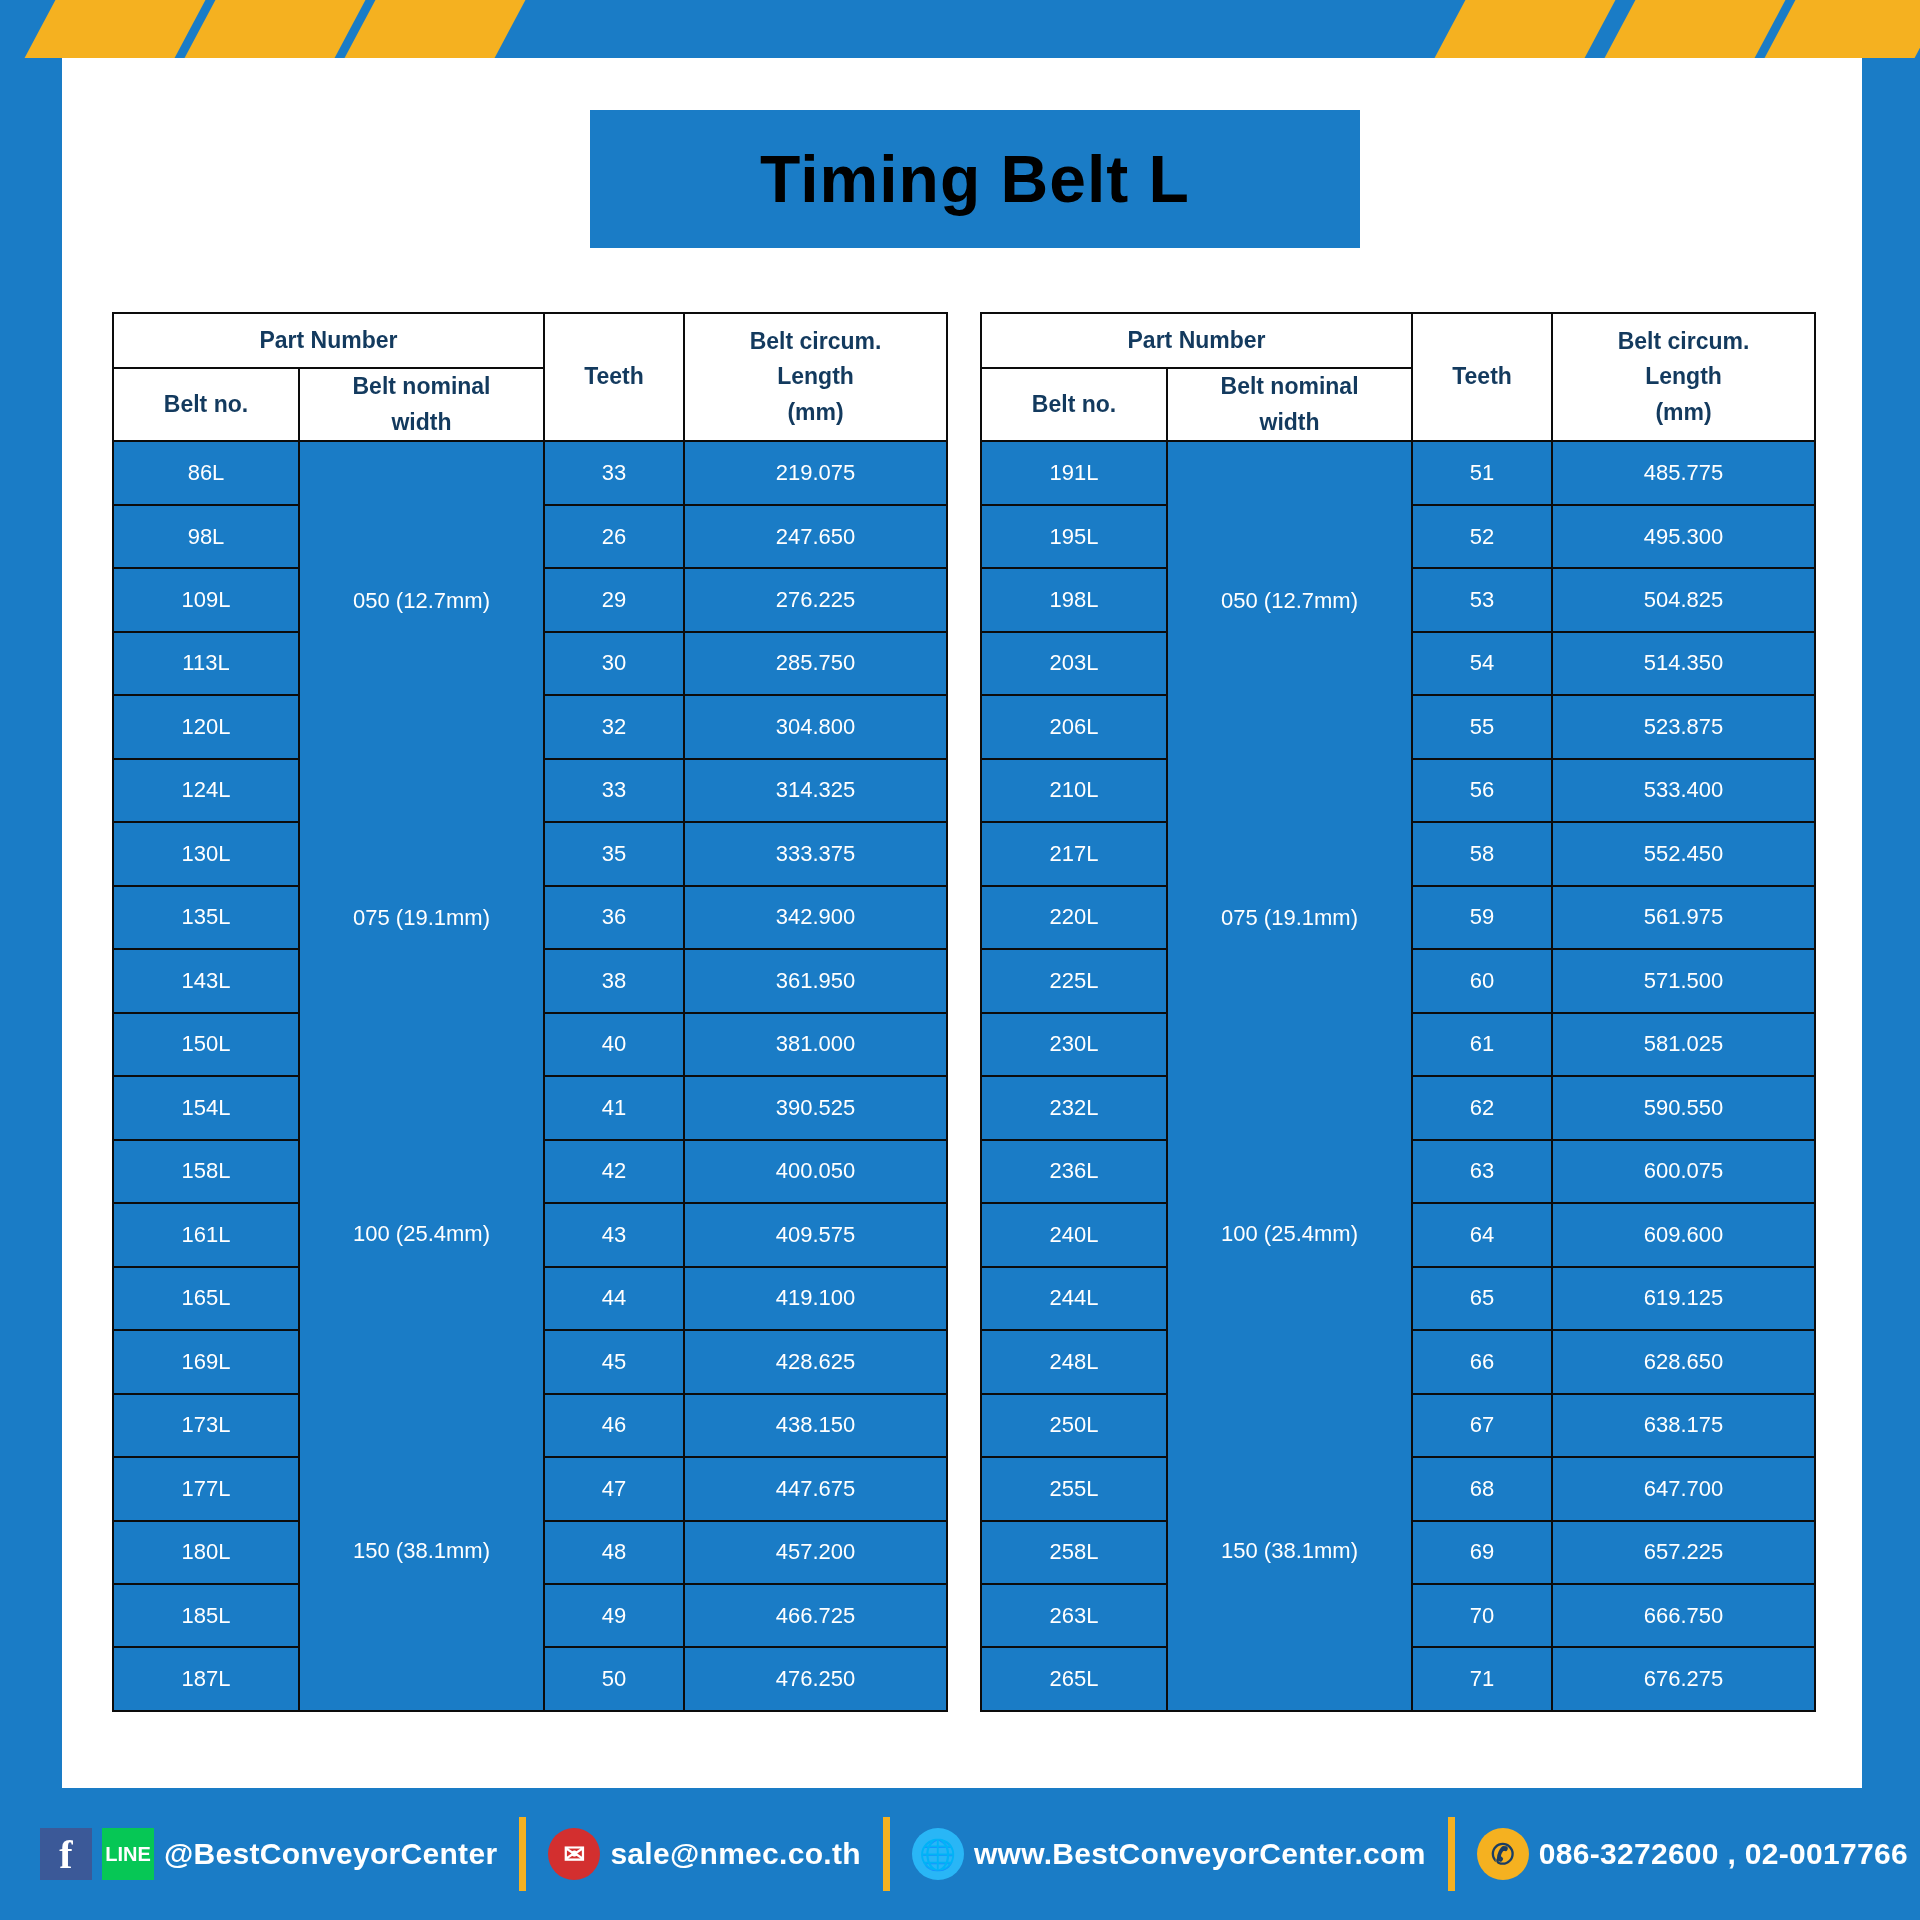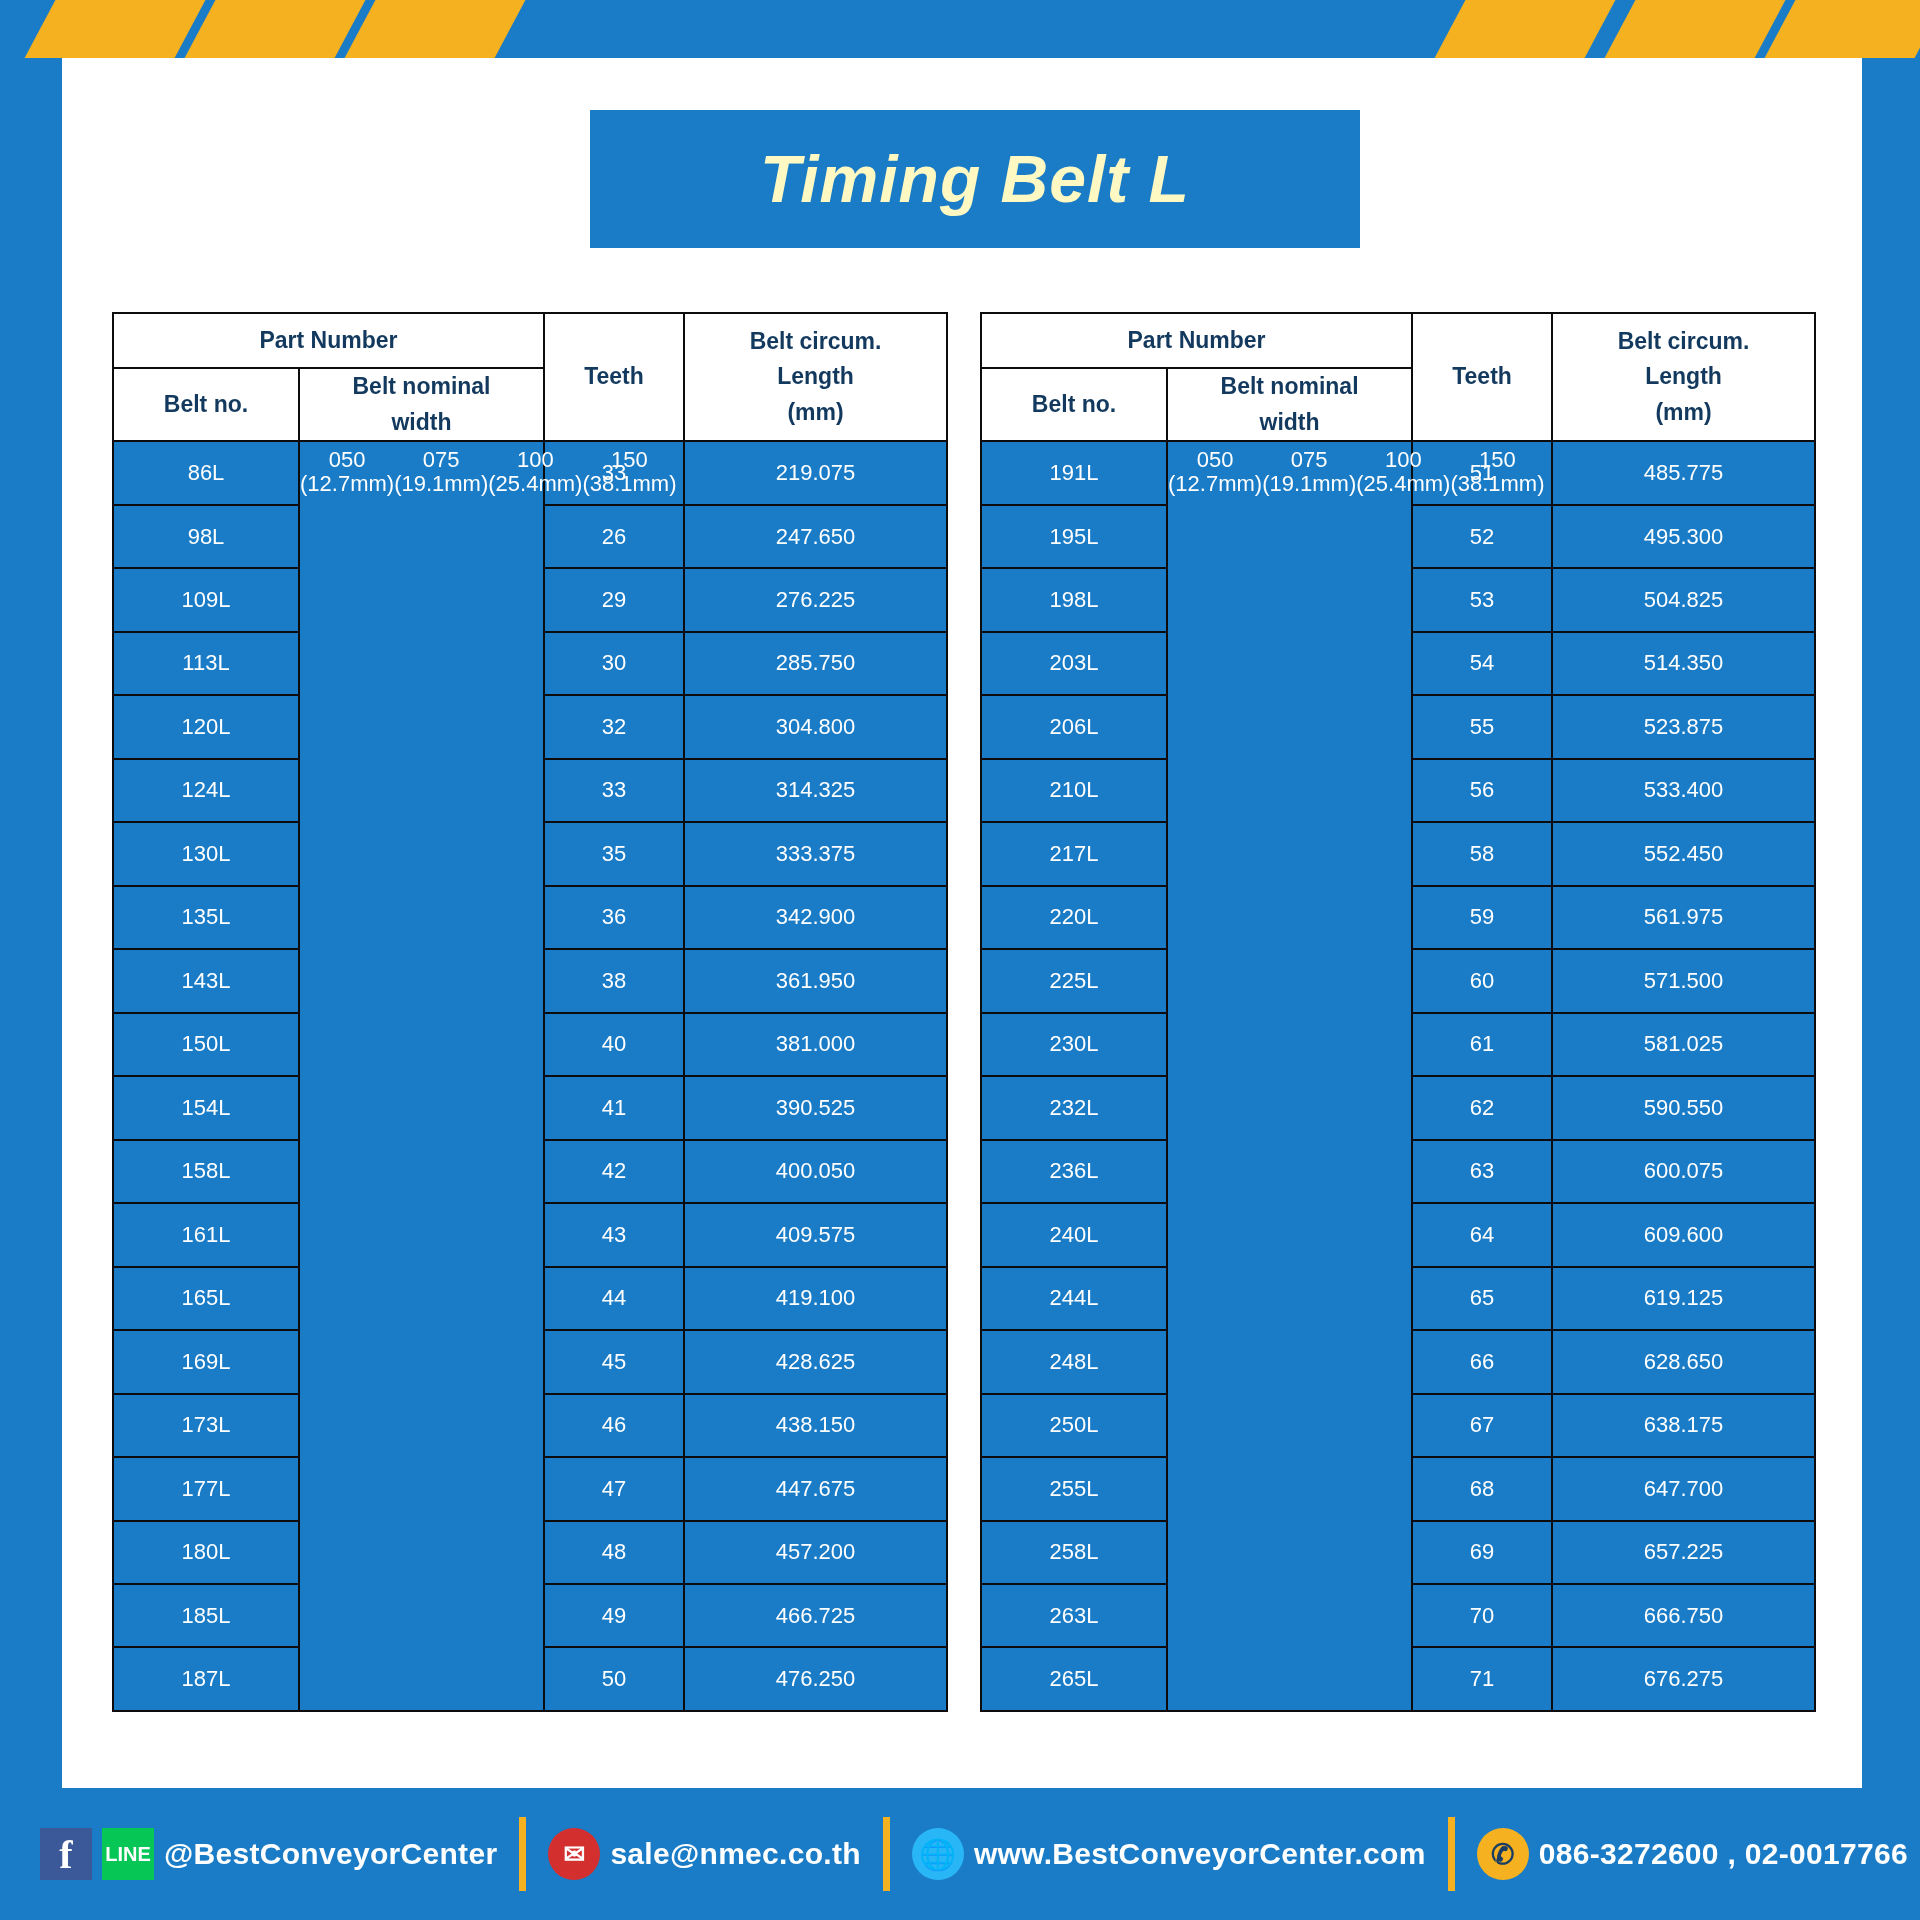--- a/index.html
+++ b/index.html
@@ -39,25 +39,24 @@
   
   .title-band {
     position: absolute;
     left: 590px; top: 110px;
     width: 770px; height: 138px;
     background: #1a7cc6;
     display: flex; align-items: center; justify-content: center;
   }
   .title-band h1 {
     margin: 0;
-    color: #fef9c3;
+    color: #000000;
     font-size: 66px;
     font-weight: bold;
     letter-spacing: 1px;
-    font-style: italic;
   }
   
   .watermark {
     position: absolute;
     left: 230px; top: 760px;
     width: 720px; height: 430px;
     opacity: 0.10;
     pointer-events: none;
   }
   .watermark svg { width: 100%; height: 100%; }
@@ -98,21 +97,21 @@
   .col-len    { width: 263px; }
   td.beltno { font-size: 23px; }
   td.teeth  { font-size: 23px; }
   td.len    { font-size: 24px; }
   td.width-cell {
     font-size: 24px;
     line-height: 1.1;
   }
   .width-stack {
     display: flex;
-    flex-direction: row;
+    flex-direction: column;
     justify-content: space-around;
     height: 100%;
   }
   .width-stack span { display: block; padding: 6px 0; }
 
   
   .footer {
     position: absolute;
     left: 0; bottom: 0;
     width: 1920px; height: 132px;

